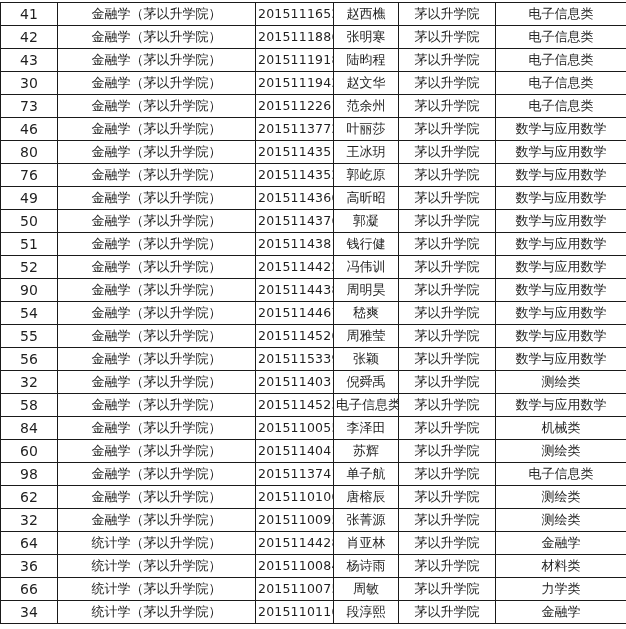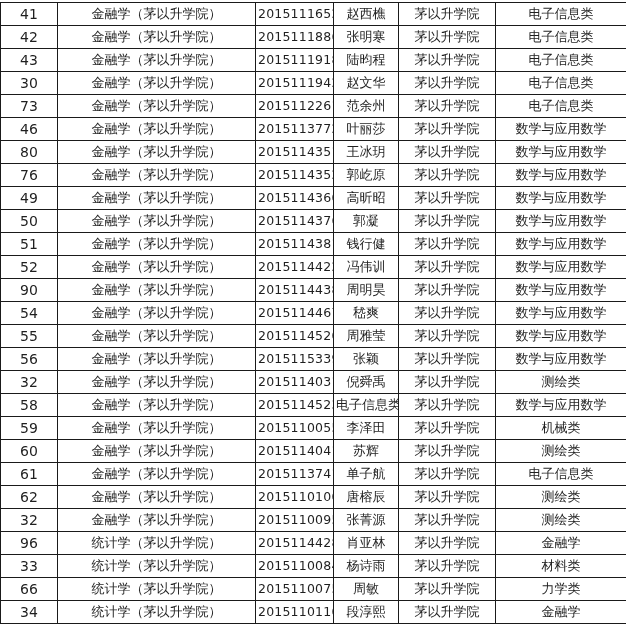--- a/index.html
+++ b/index.html
@@ -194,37 +194,37 @@
         </tr>
         <tr>
           <td class="num">58</td>
           <td class="major">金融学（茅以升学院）</td>
           <td class="sid">2015114523</td>
           <td class="name">电子信息类</td>
           <td class="coll">茅以升学院</td>
           <td class="cat">数学与应用数学</td>
         </tr>
         <tr>
-          <td class="num">59</td>
+          <td class="num">84</td>
           <td class="major">金融学（茅以升学院）</td>
           <td class="sid">2015110055</td>
           <td class="name">李泽田</td>
           <td class="coll">茅以升学院</td>
           <td class="cat">机械类</td>
         </tr>
         <tr>
           <td class="num">60</td>
           <td class="major">金融学（茅以升学院）</td>
           <td class="sid">2015114041</td>
           <td class="name">苏辉</td>
           <td class="coll">茅以升学院</td>
           <td class="cat">测绘类</td>
         </tr>
         <tr>
-          <td class="num">61</td>
+          <td class="num">98</td>
           <td class="major">金融学（茅以升学院）</td>
           <td class="sid">2015113741</td>
           <td class="name">单子航</td>
           <td class="coll">茅以升学院</td>
           <td class="cat">电子信息类</td>
         </tr>
         <tr>
           <td class="num">62</td>
           <td class="major">金融学（茅以升学院）</td>
           <td class="sid">2015110100</td>
@@ -234,29 +234,29 @@
         </tr>
         <tr>
           <td class="num">32</td>
           <td class="major">金融学（茅以升学院）</td>
           <td class="sid">2015110095</td>
           <td class="name">张菁源</td>
           <td class="coll">茅以升学院</td>
           <td class="cat">测绘类</td>
         </tr>
         <tr>
-          <td class="num">96</td>
+          <td class="num">64</td>
           <td class="major">统计学（茅以升学院）</td>
           <td class="sid">2015114428</td>
           <td class="name">肖亚林</td>
           <td class="coll">茅以升学院</td>
           <td class="cat">金融学</td>
         </tr>
         <tr>
-          <td class="num">33</td>
+          <td class="num">36</td>
           <td class="major">统计学（茅以升学院）</td>
           <td class="sid">2015110084</td>
           <td class="name">杨诗雨</td>
           <td class="coll">茅以升学院</td>
           <td class="cat">材料类</td>
         </tr>
         <tr>
           <td class="num">66</td>
           <td class="major">统计学（茅以升学院）</td>
           <td class="sid">2015110075</td>

